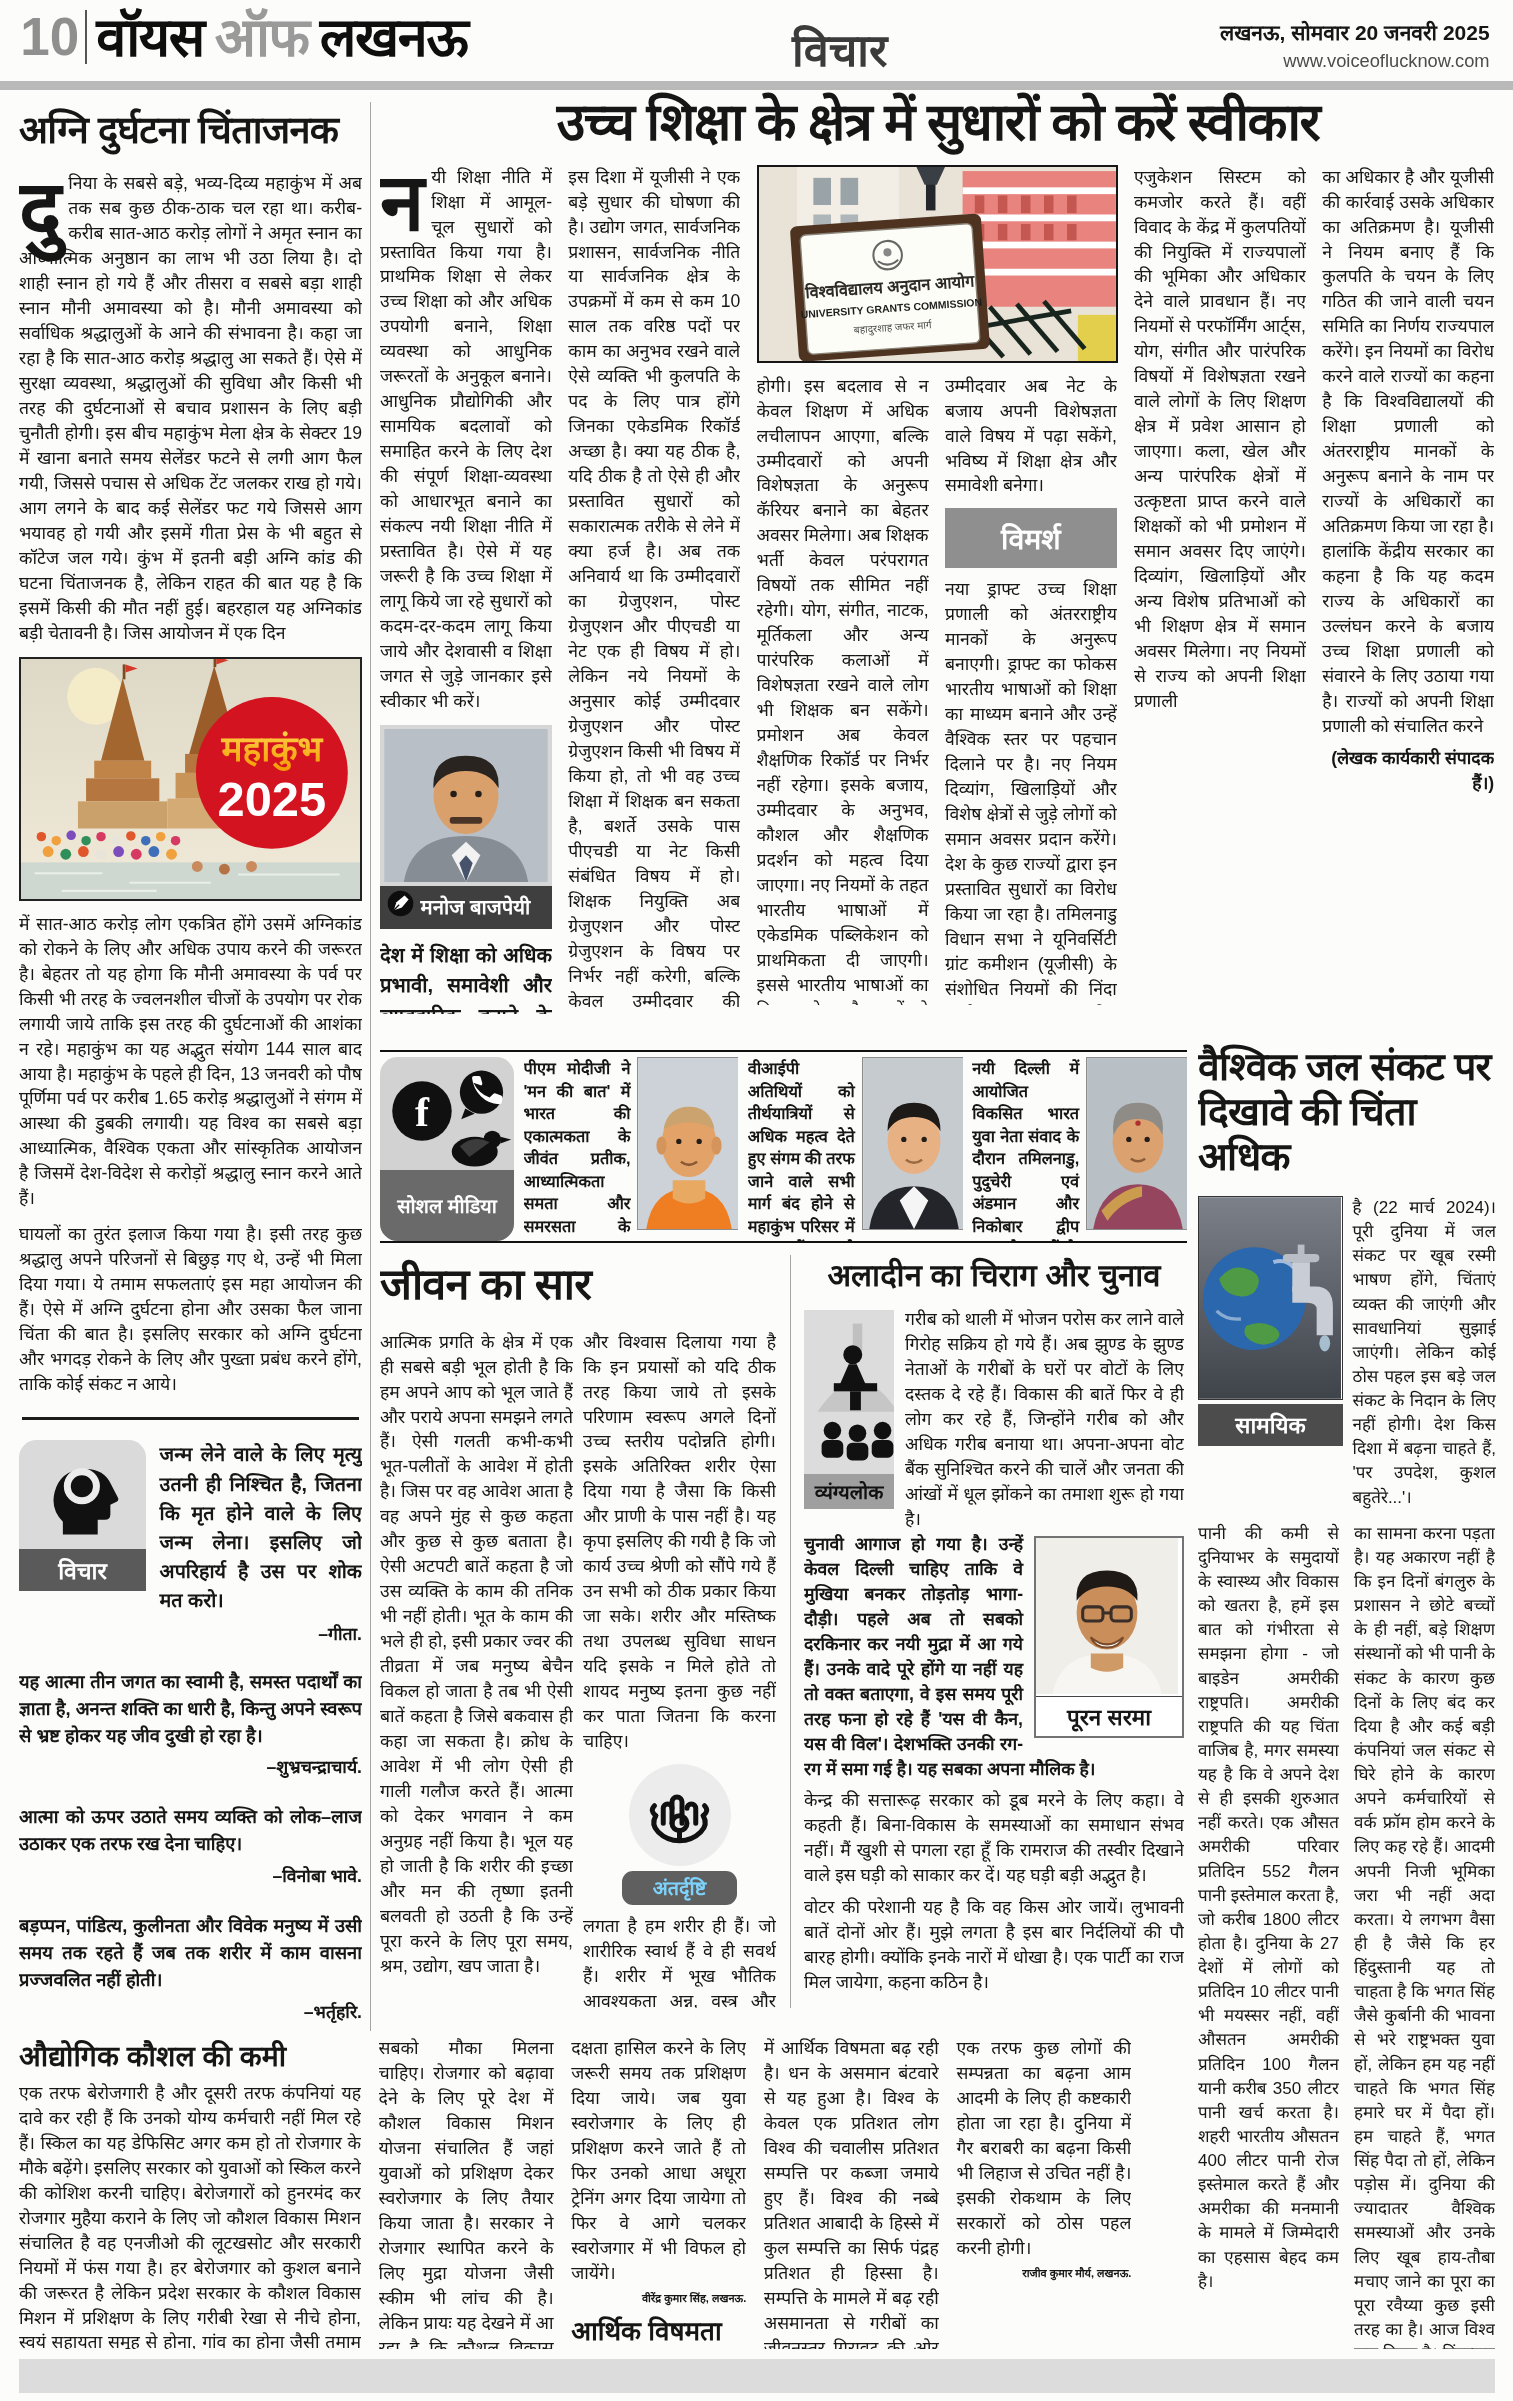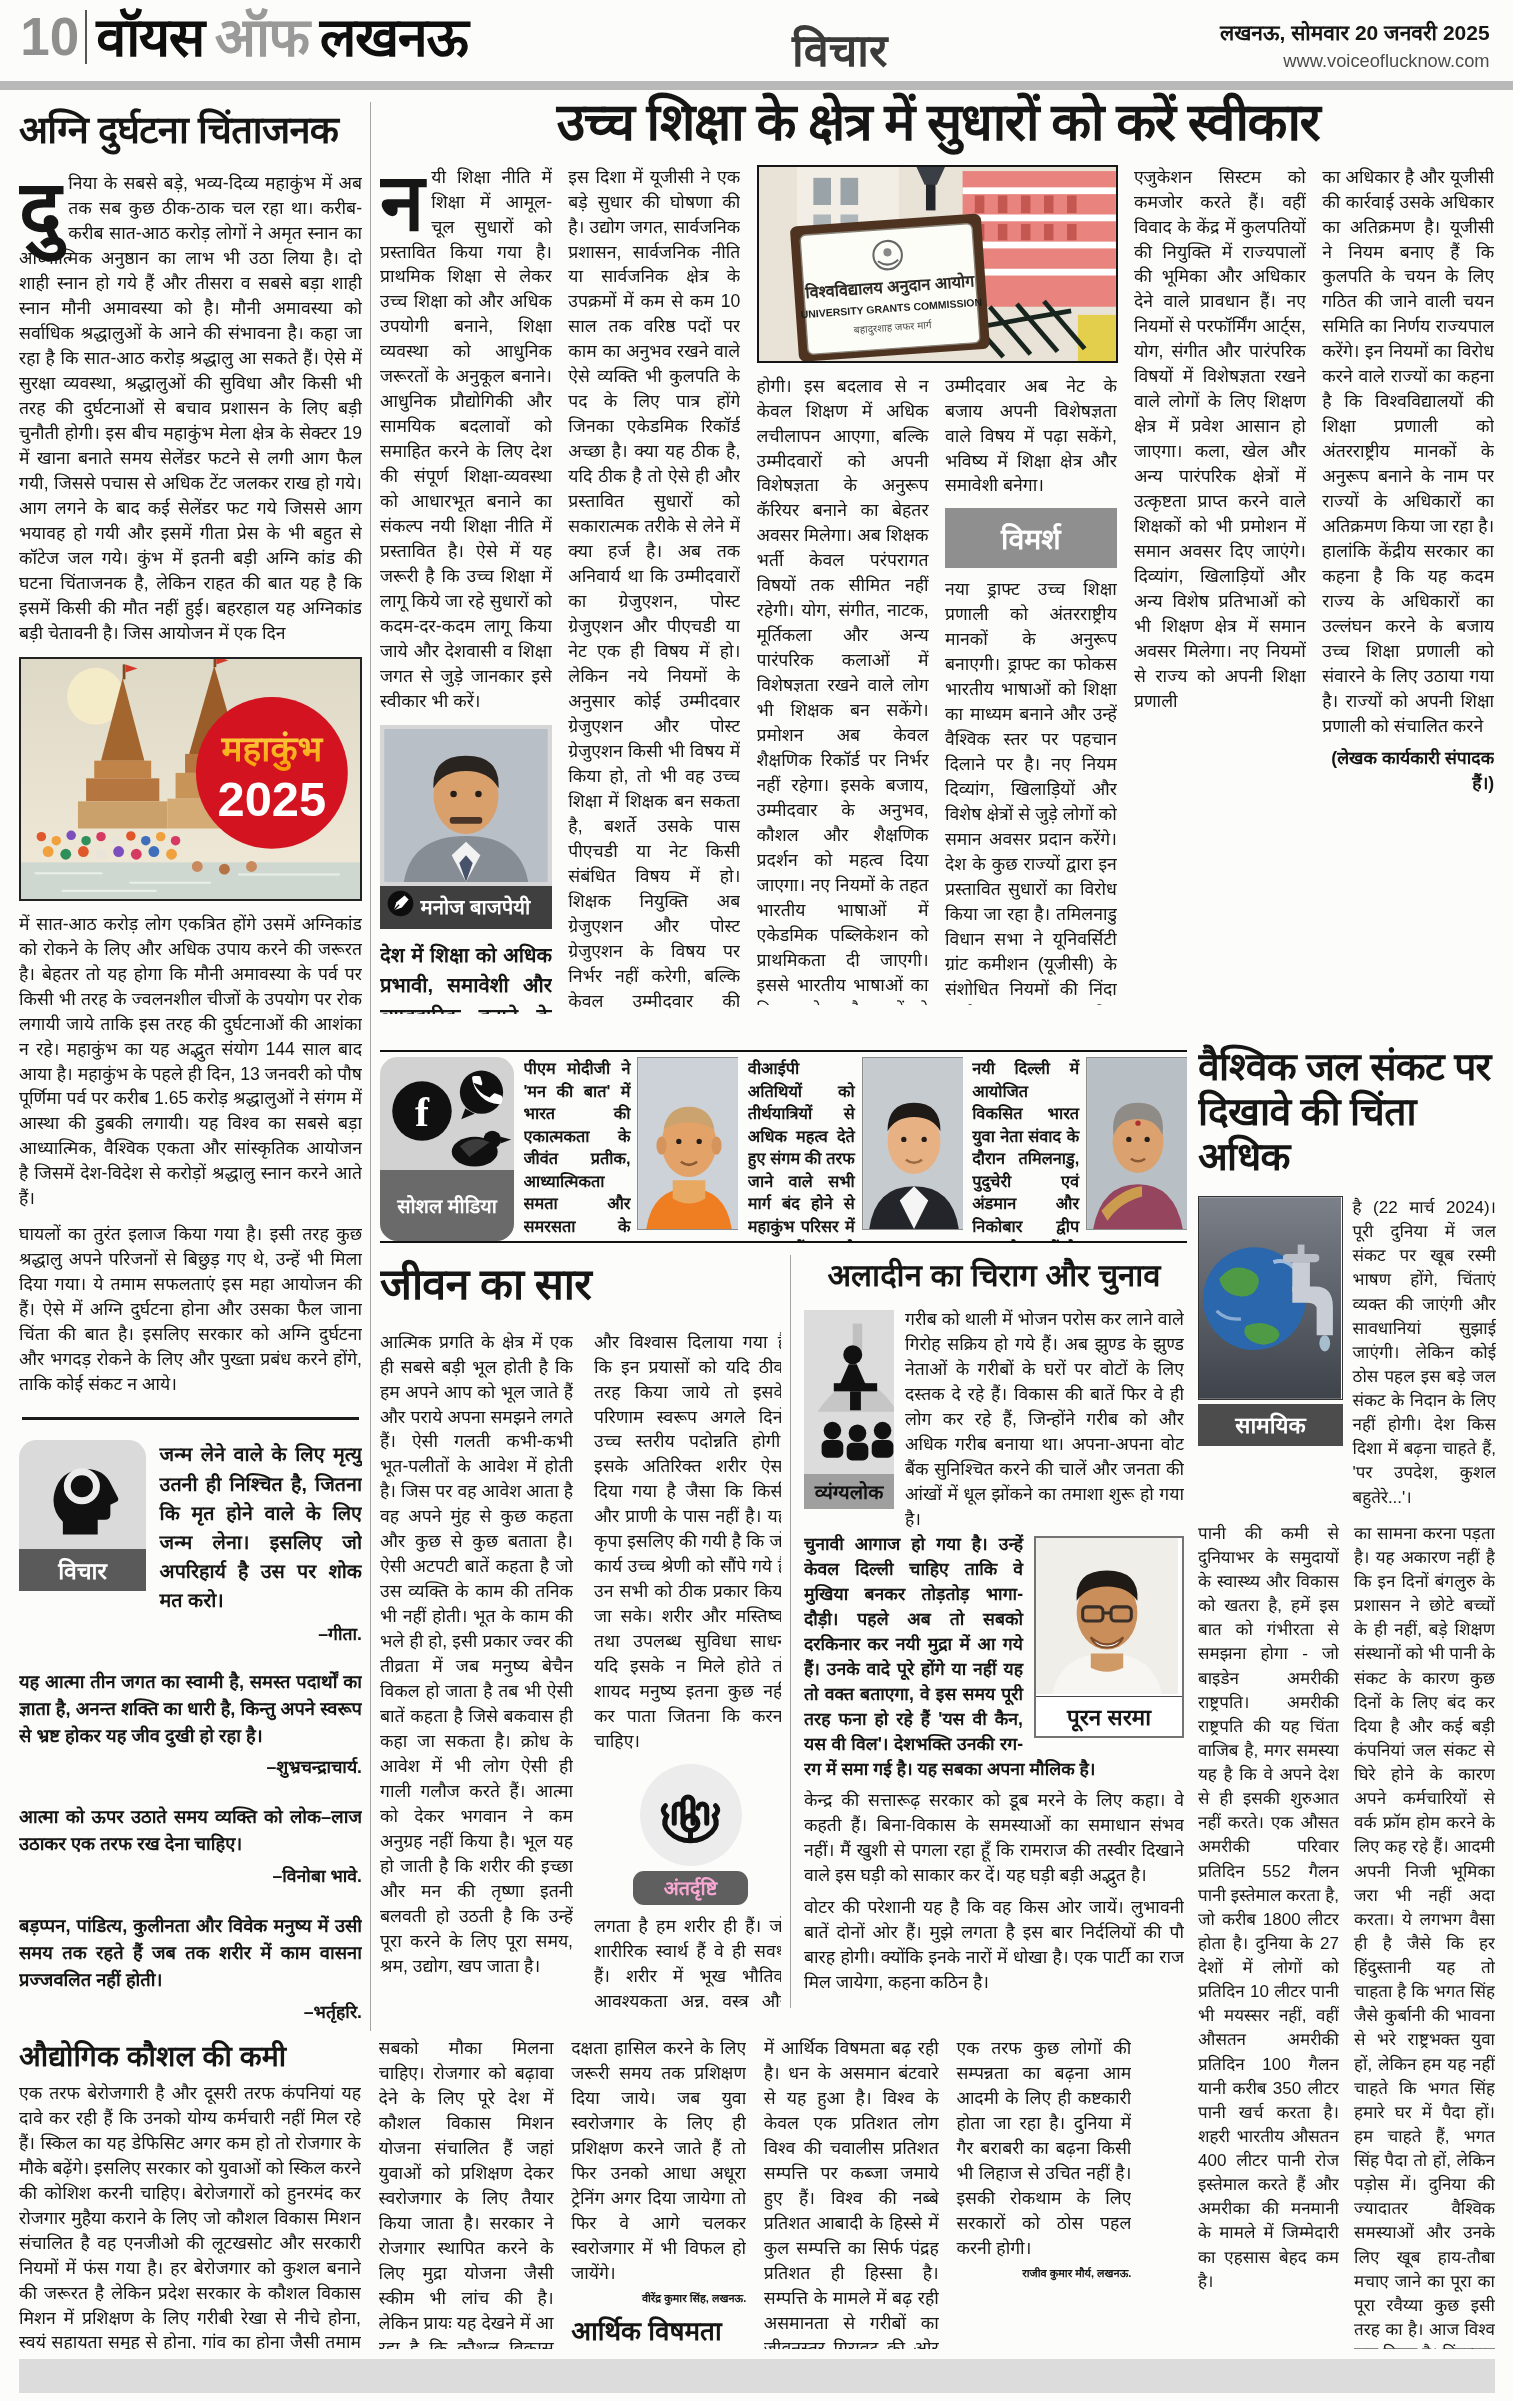--- a/index.html
+++ b/index.html
@@ -50,25 +50,25 @@
   
   .social{position:absolute;left:380px;top:1050px;width:807px;height:193px;border-top:2.7px solid #111;border-bottom:2.7px solid #111;display:flex;gap:9.5px;padding-top:5.4px;box-sizing:border-box;}
   .sm-tile{width:134px;flex:none;background:#d2d2d2;border-radius:17.6px;position:relative;overflow:hidden;}
   .sm-label{position:absolute;bottom:0;left:0;right:0;background:#6a6a6a;color:#fff;font-size:19.7px;font-weight:800;text-align:center;padding:22px 0;}
   .sm-item{display:flex;gap:6.8px;flex:1;overflow:hidden;}
   .sm-text{font-size:16.3px;font-weight:600;line-height:1.38;text-align:justify;width:107px;flex:none;}
   .sm-photo{width:102px;flex:none;border:0.7px solid #8c8c8c;overflow:hidden;height:171px;}
   
   .jeevan{position:absolute;left:380px;top:1253px;width:401px;height:757px;overflow:hidden;}
   .jeevan h2{font-size:43px;font-weight:800;letter-spacing:-0.7px;margin-bottom:17.6px;}
-  .jcols{display:flex;gap:21px;height:678px;overflow:hidden;}
+  .jcols{display:flex;gap:10px;height:678px;overflow:hidden;}
   .jcol{width:193px;flex:none;overflow:hidden;}
   .hamsa{margin:9.5px auto;width:115px;text-align:center;}
   .hamsa-circle{width:102px;height:102px;border-radius:50%;background:#ececec;margin:0 auto;display:flex;align-items:center;justify-content:center;}
-  .hamsa-label{background:#5f5f5f;color:#f9a8d4;font-size:19.7px;font-weight:800;border-radius:11px;padding:3.4px 0;margin-top:5.4px;}
+  .hamsa-label{background:#5f5f5f;color:#7dd3fc;font-size:19.7px;font-weight:800;border-radius:11px;padding:3.4px 0;margin-top:5.4px;}
   
   .aladdin{position:absolute;left:804px;top:1253px;width:380px;height:755px;overflow:hidden;}
   .aladdin h2{font-size:31px;font-weight:800;text-align:center;margin-bottom:12.2px;}
   .vyang{float:left;width:90px;margin:2.7px 11px 5.4px 0;}
   .vy-tile{background:#dcdcdc;height:164px;overflow:hidden;}
   .vy-label{background:#9f9f9f;color:#101010;font-size:19.7px;font-weight:800;text-align:center;padding:4.1px 0;}
   .puran{float:right;width:146px;margin:4.1px 0 5.4px 11px;border:2px solid #737373;background:#fff;}
   .puran .pcap{border-top:1.4px solid #444;font-size:22.4px;font-weight:800;text-align:center;padding:4.1px 0;}
   
   .water{position:absolute;left:1198px;top:1044px;width:298px;height:1305px;overflow:hidden;}

